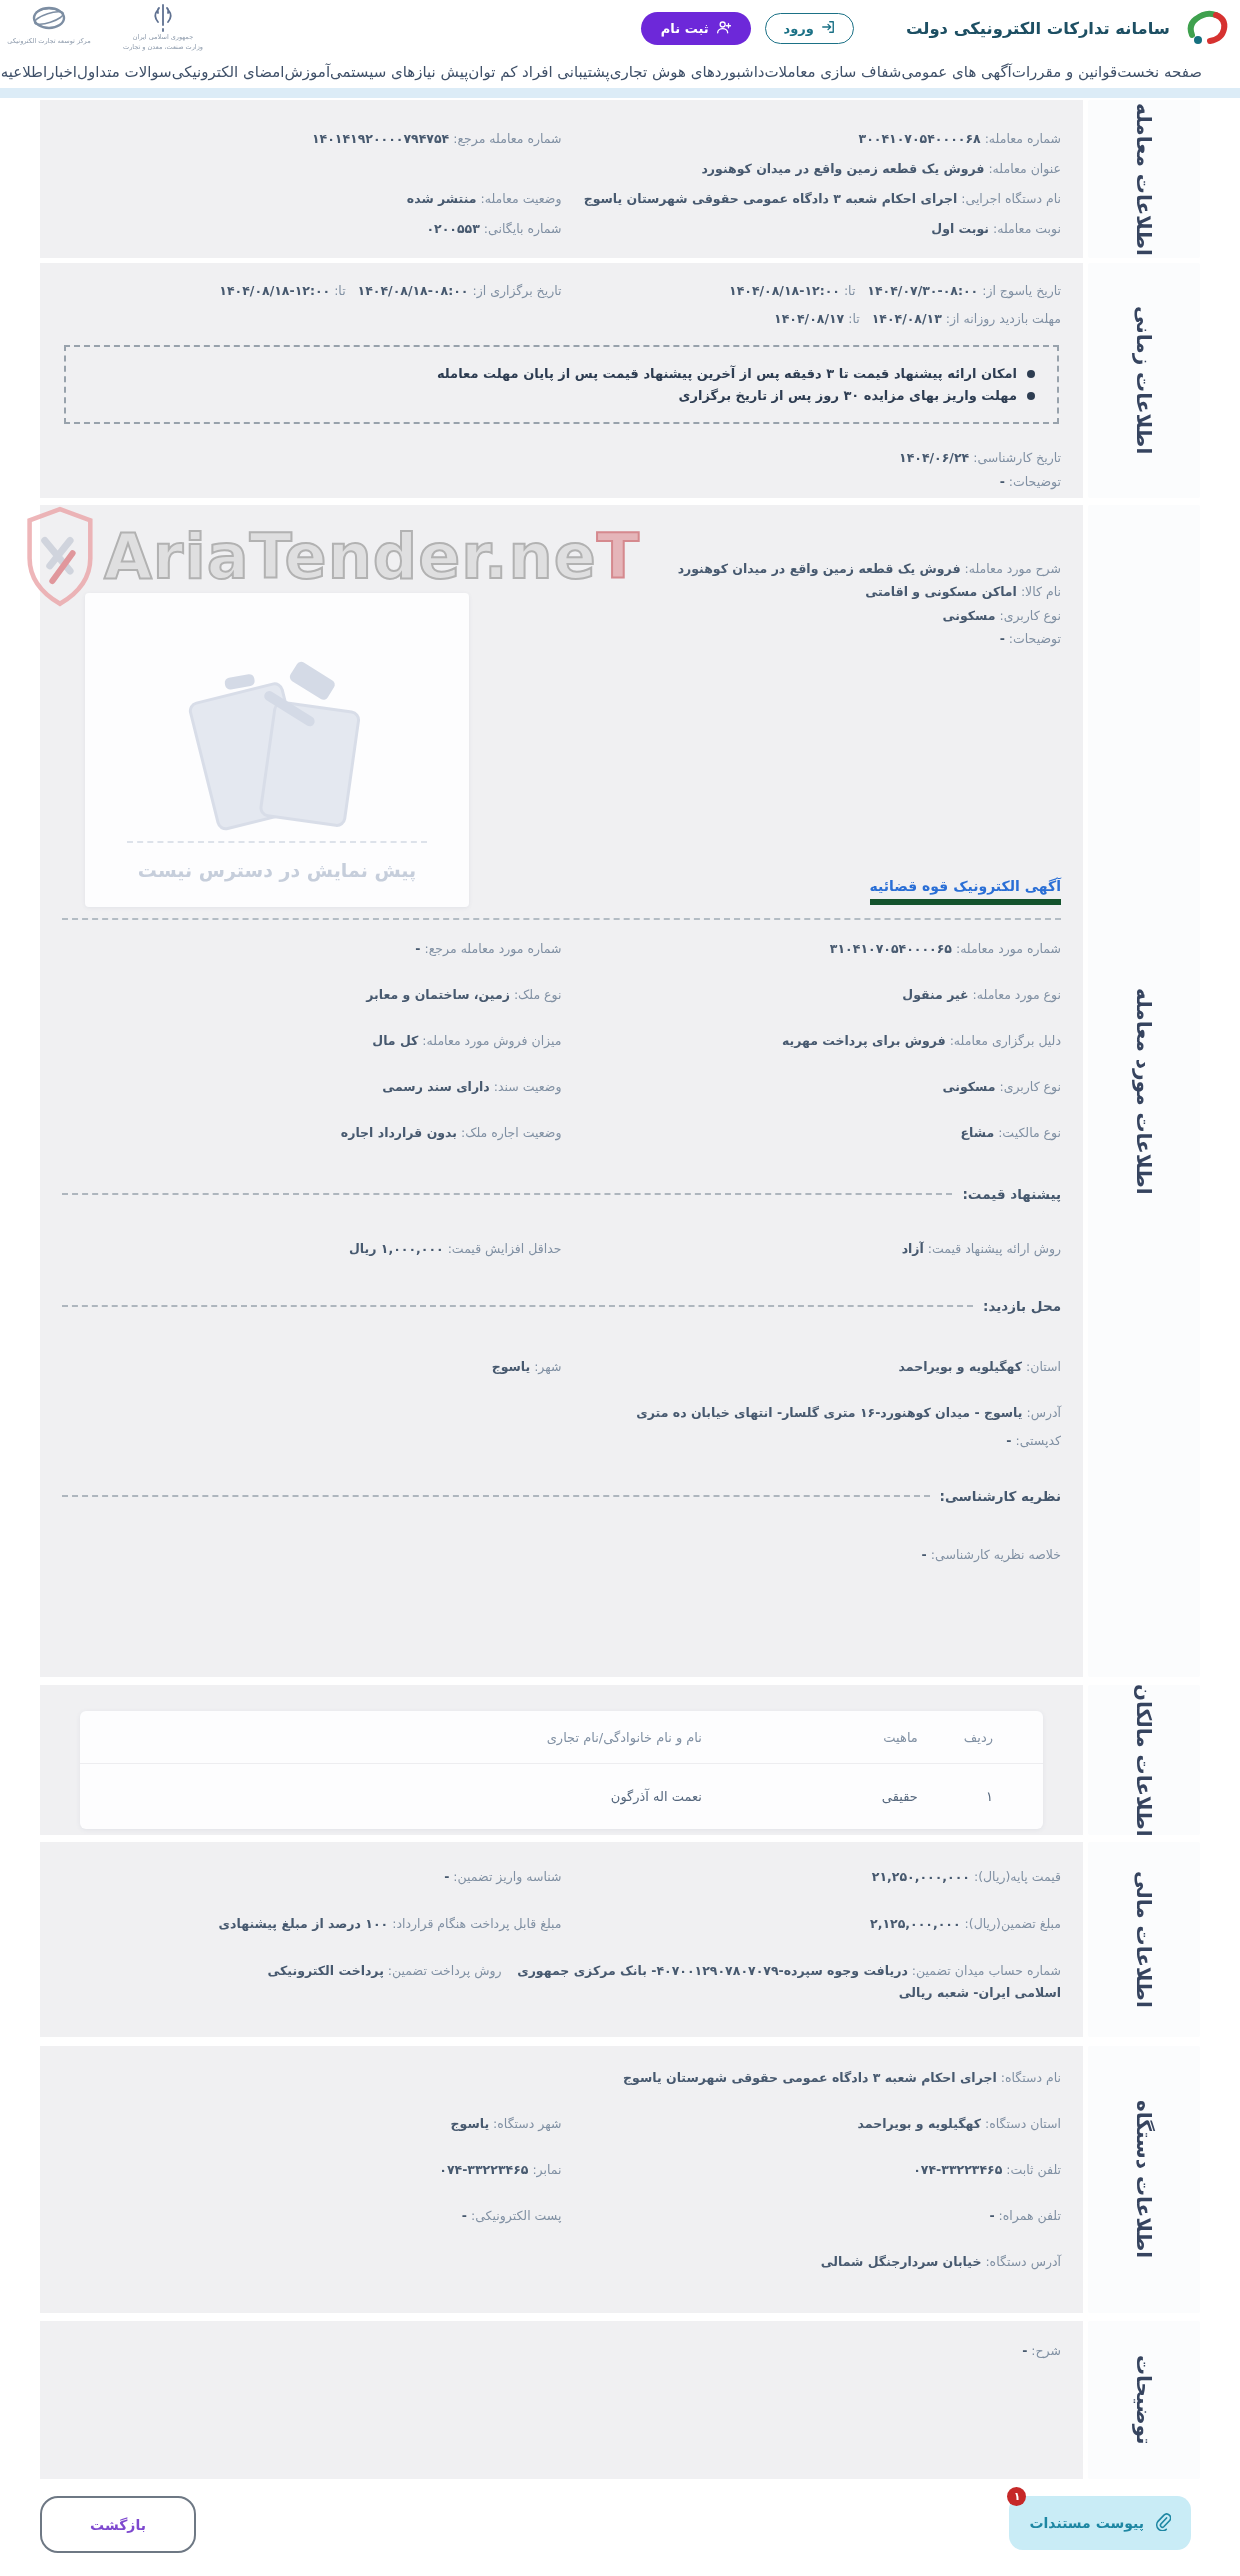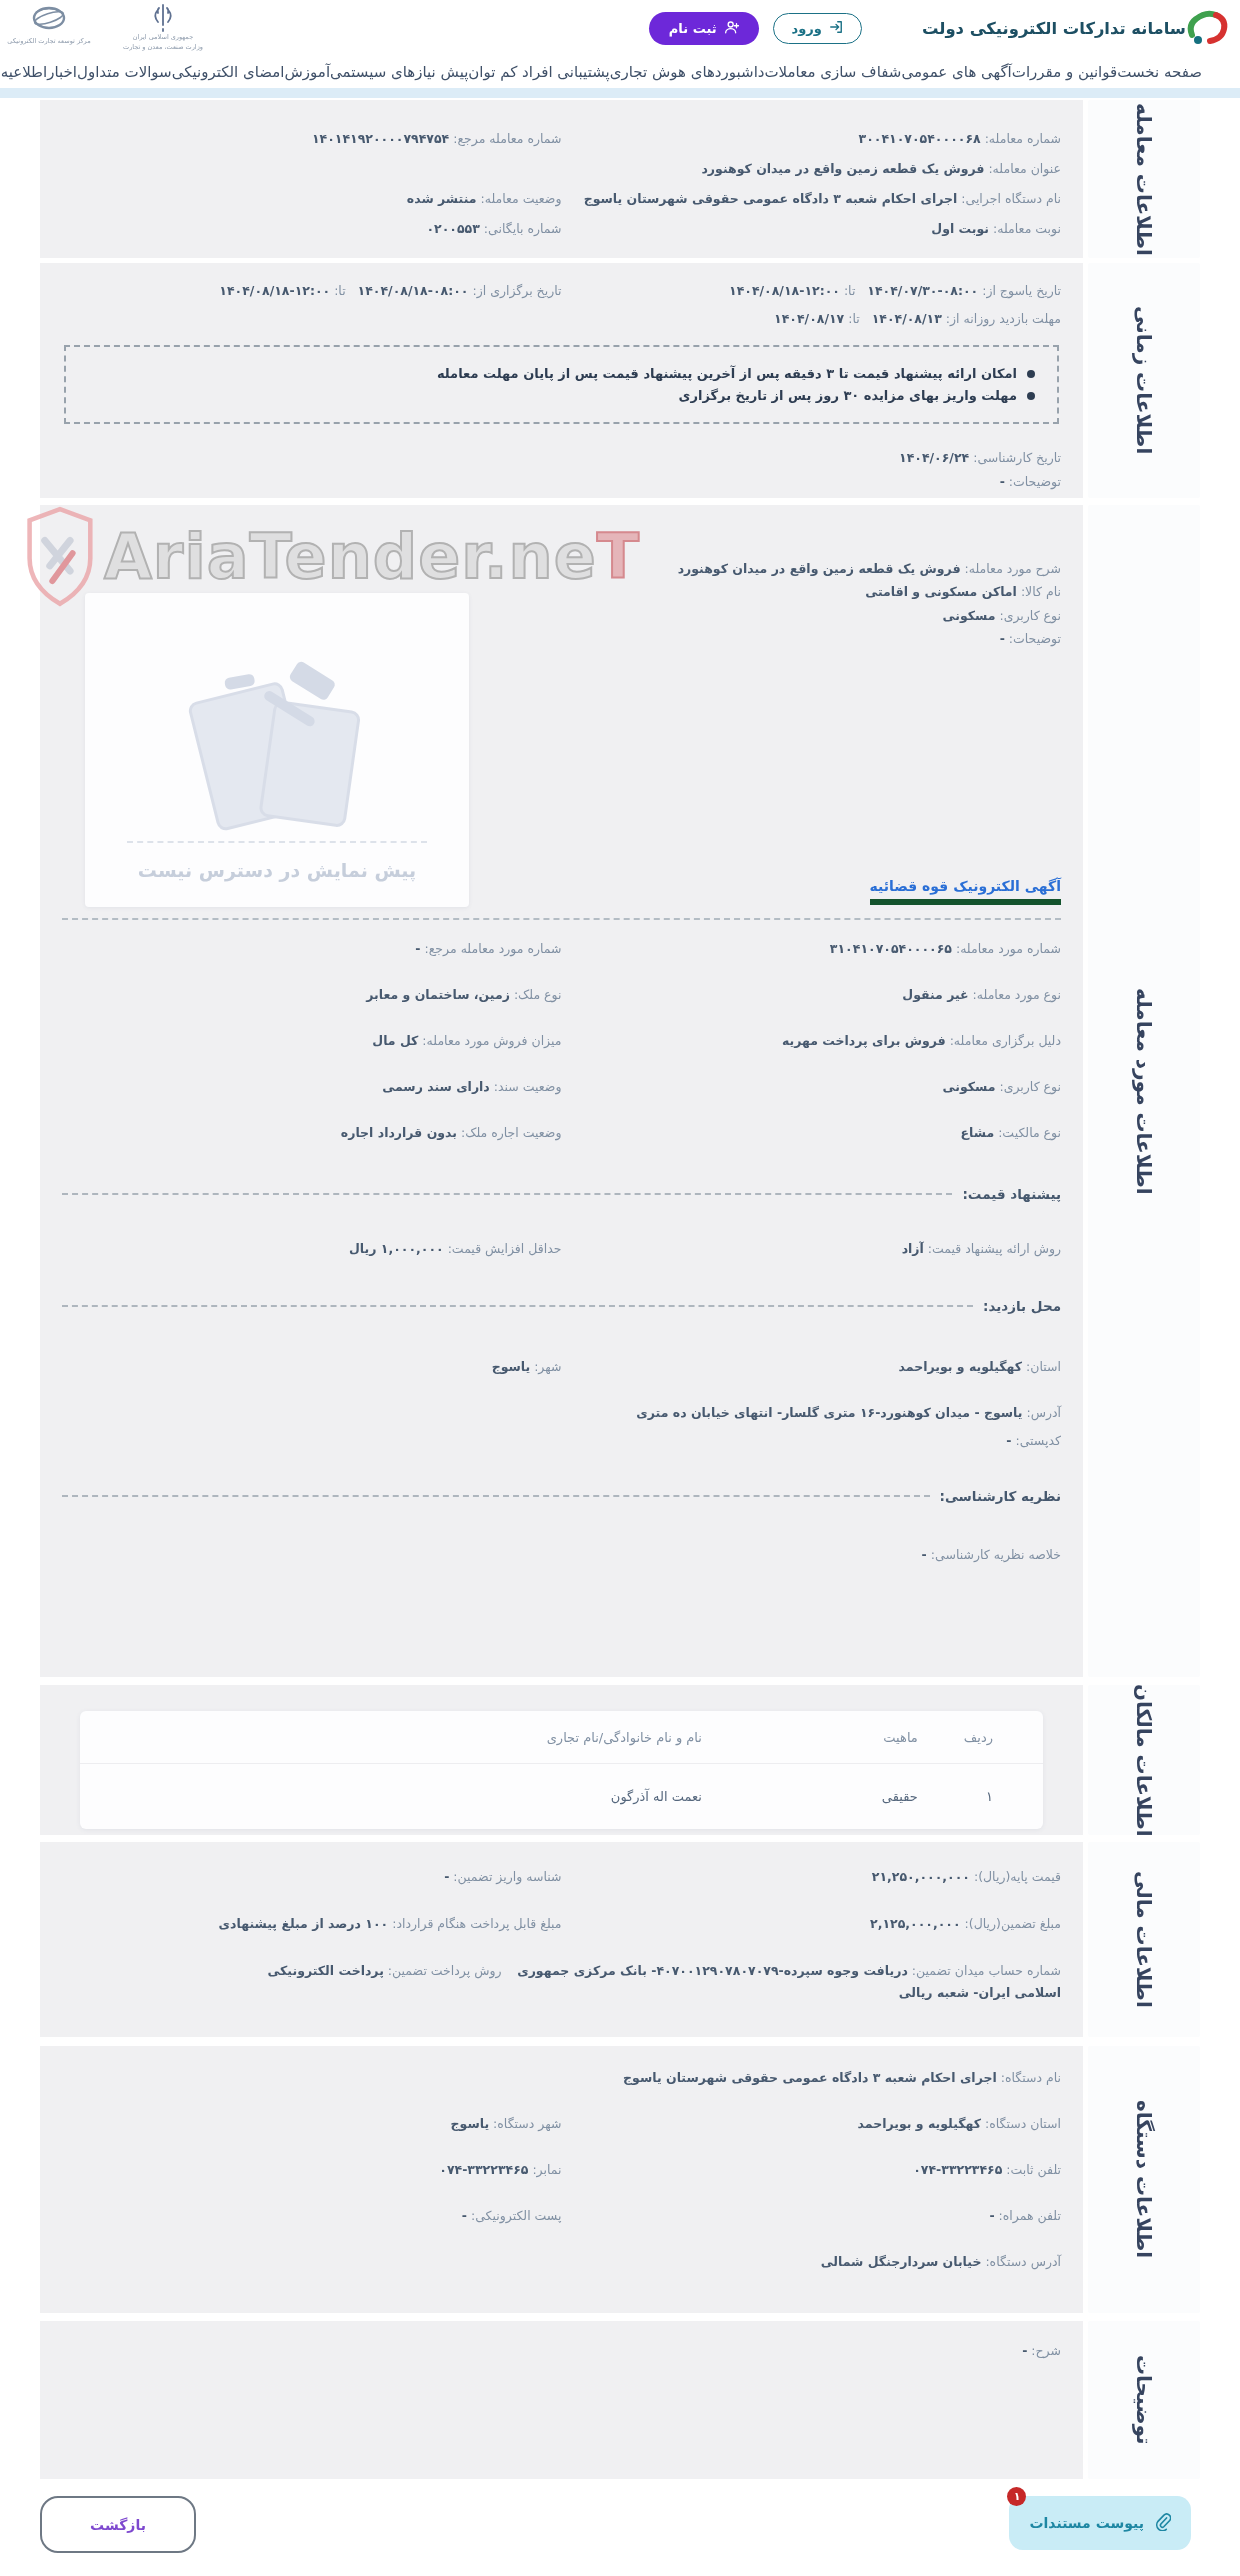--- a/index.html
+++ b/index.html
@@ -13,21 +13,21 @@
     overflow: hidden;
   }
   .ltr { direction: ltr; unicode-bidi: embed; display: inline-block; }
 
   
   .header {
     position: absolute; top:0; left:0; width:1240px; height:56px;
     background:#fff; display:flex; align-items:center; padding:0 6px;
     z-index: 20;
   }
-  .brand { display:flex; align-items:center; gap:0; margin-right:4px;margin-left:8px; }
+  .brand { display:flex; align-items:center; gap:16px; margin-right:4px; }
   .brand-title { font-size:16.4px; font-weight:700; color:#1d4f63; }
   .hdr-btns { display:flex; align-items:center; gap:14px; margin-right:52px; }
   .btn-login {
     display:flex; align-items:center; gap:7px;
     border:1.5px solid #1b7186; color:#1b7186; background:#fff;
     border-radius:17px; padding:6px 18px; font-size:13px; font-weight:600; cursor:pointer;
     font-family: inherit;
   }
   .btn-register {
     display:flex; align-items:center; gap:7px;

